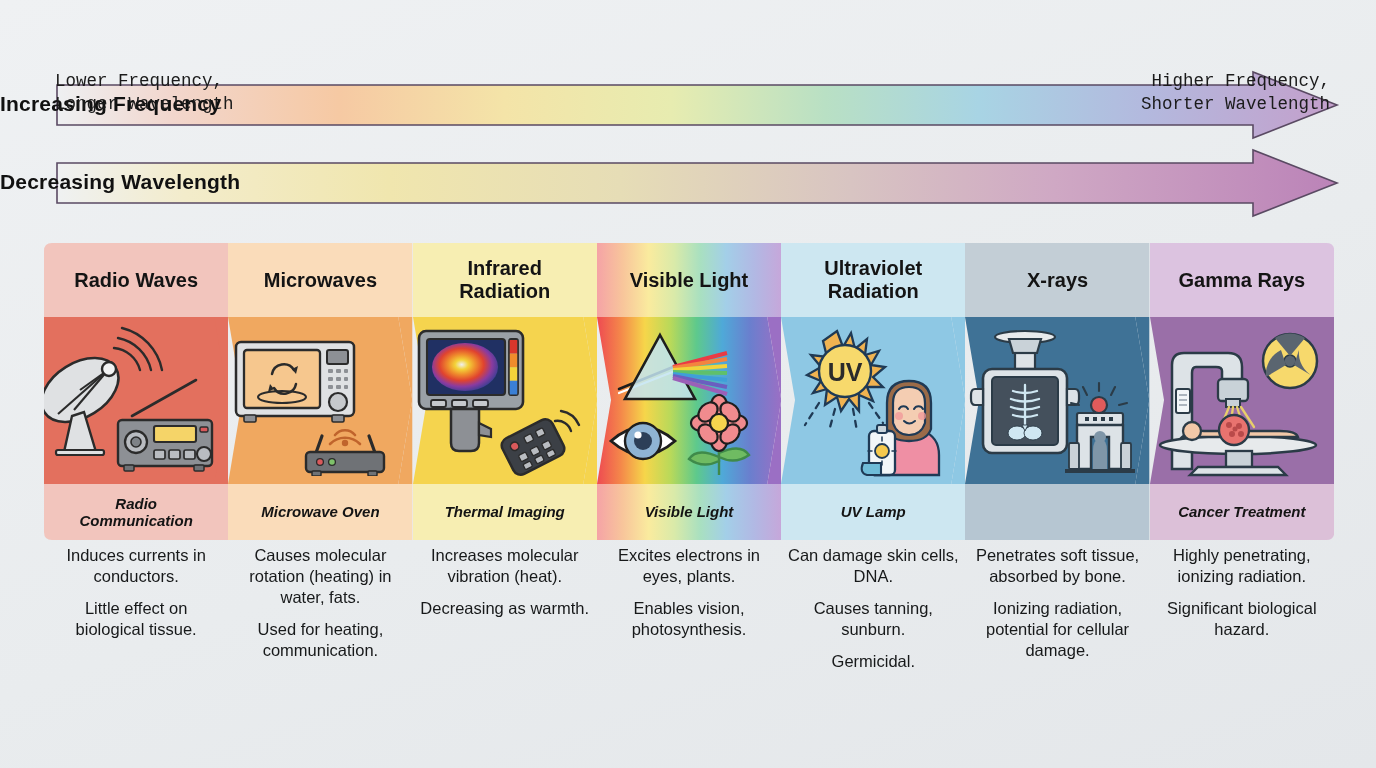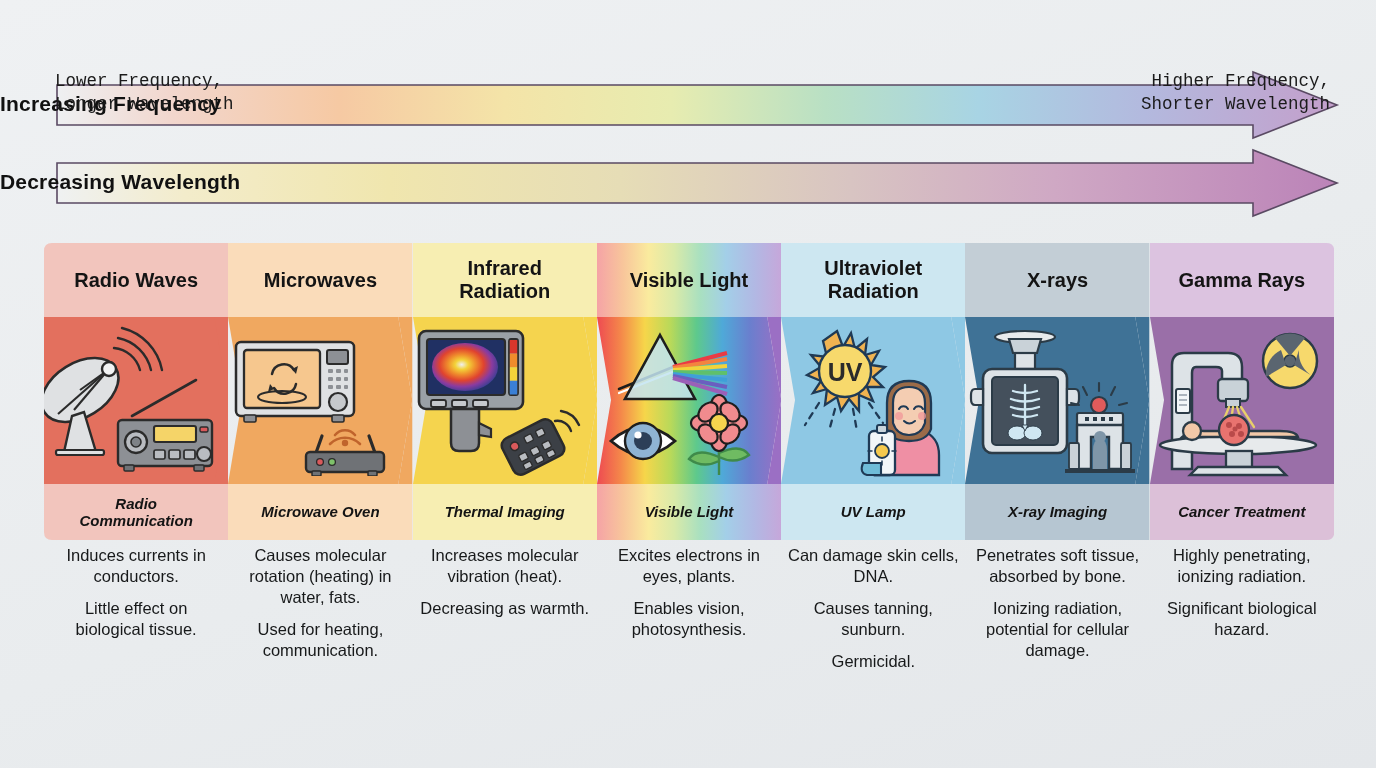--- a/index.html
+++ b/index.html
@@ -575,23 +575,20 @@
           <path d="M112,100 L112,144 L126,144 L126,112 L144,112 L144,144 L158,144 L158,100 Z" fill="#dde3e7" stroke="#2b3b47" stroke-width="2.4"></path>
           <path d="M128,144 L128,126 Q128,114 135,114 Q142,114 142,126 L142,144 Z" fill="#7f96a8"></path>
           <circle cx="135" cy="112" r="6" fill="#7f96a8"></circle>
           <g fill="#c9d2d8" stroke="#2b3b47" stroke-width="1.8">
             <rect x="104" y="118" width="10" height="26" rx="1.5"></rect>
             <rect x="156" y="118" width="10" height="26" rx="1.5"></rect>
           </g>
           <rect x="100" y="144" width="70" height="4" fill="#2b3b47"></rect>
         </svg>
       </div>
-      <div class="band-app">
-        <span>X-ray Imaging</span>
-      </div>
     </div>
 
     <div class="band">
       <div class="band-clip">
         <svg width="100%" height="100%" viewBox="0 0 184 297" preserveAspectRatio="none">
           <defs>
               <clipPath id="clipGamma">
             <path d="M0,0 L176,0 Q184,0 184,8 L184,289 Q184,297 176,297 L0,297 Z"></path>
           </clipPath>
             </defs>

